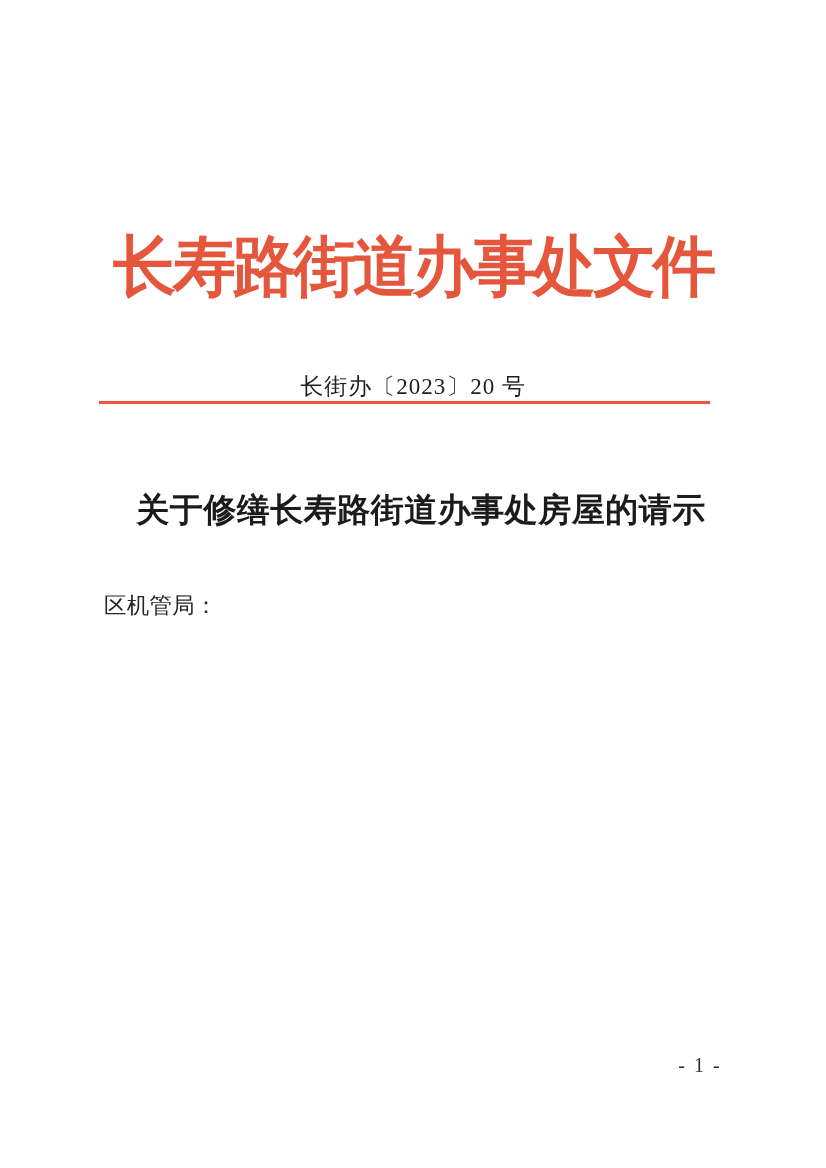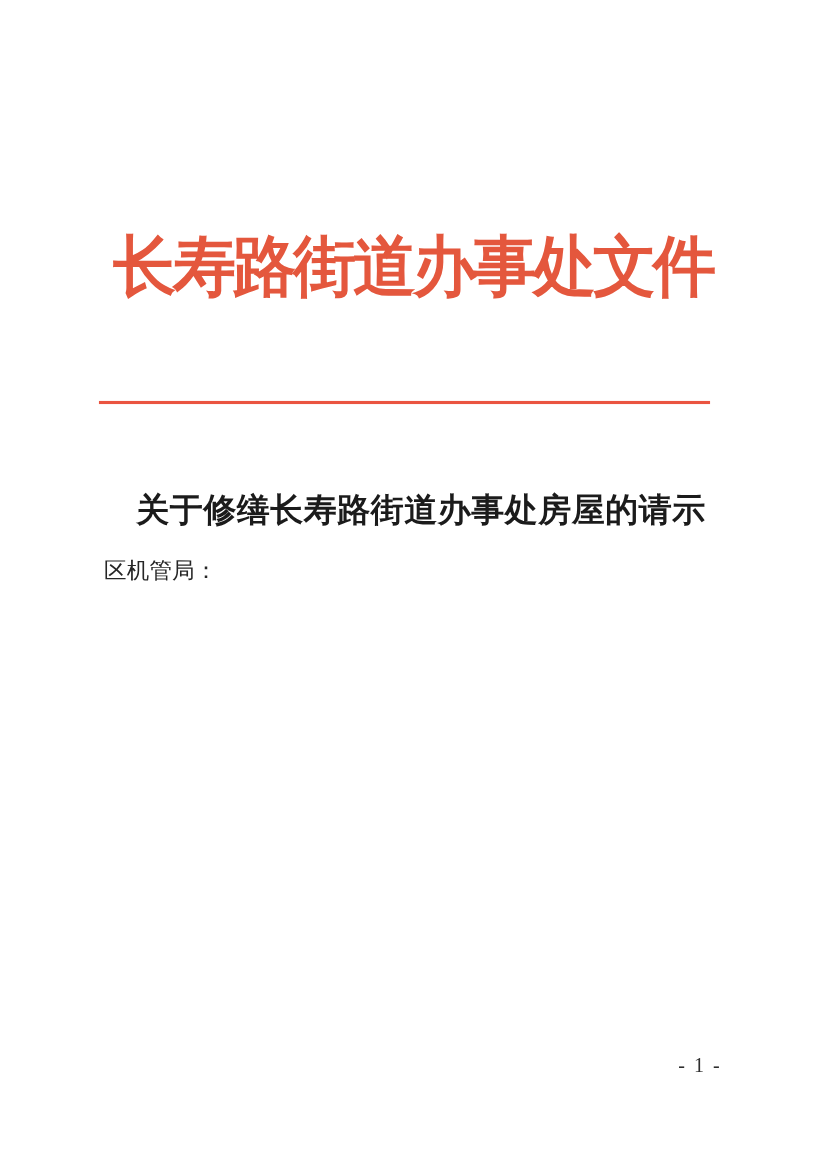--- a/index.html
+++ b/index.html
@@ -59,21 +59,21 @@
     margin: 8px;
     text-align: center;
     font-size: 33px;
     font-weight: 700;
     letter-spacing: 0.5px;
     color: #1b1b1b;
     white-space: nowrap;
   }
   .body-block {
     position: absolute;
-    top: 550px;
+    top: 585px;
     left: 104px;
     width: 690px;
     font-size: 22.5px;
     line-height: 41px;
     letter-spacing: 0.2px;
     color: #262626;
   }
   .body-block .salutation {
     margin: 0;
     white-space: pre-line;
@@ -128,20 +128,21 @@
     background: #f4b6af;
   }
 </style>
 </head>
 <body>
 
 <div class="page">
 
   <div class="masthead">长寿路街道办事处文件</div>
 
+  <div class="doc-number">长街办〔2023〕20 号</div>
 
   <div class="red-rule"></div>
 
   <h1 class="doc-title">关于修缮长寿路街道办事处房屋的请示</h1>
 
   <div class="body-block">
     <div class="salutation">区机管局：</div>
   </div>
 
   <div class="page-number">- 1 -</div>

